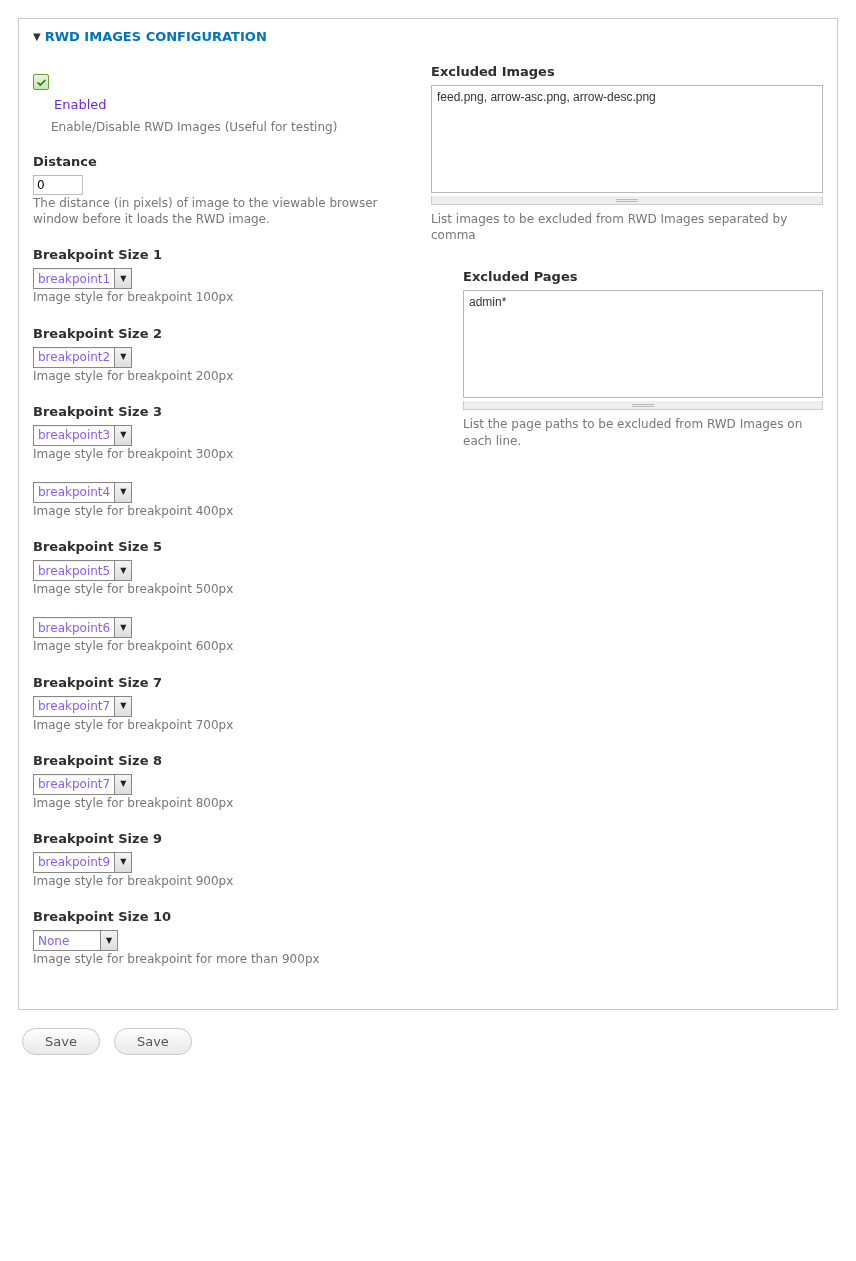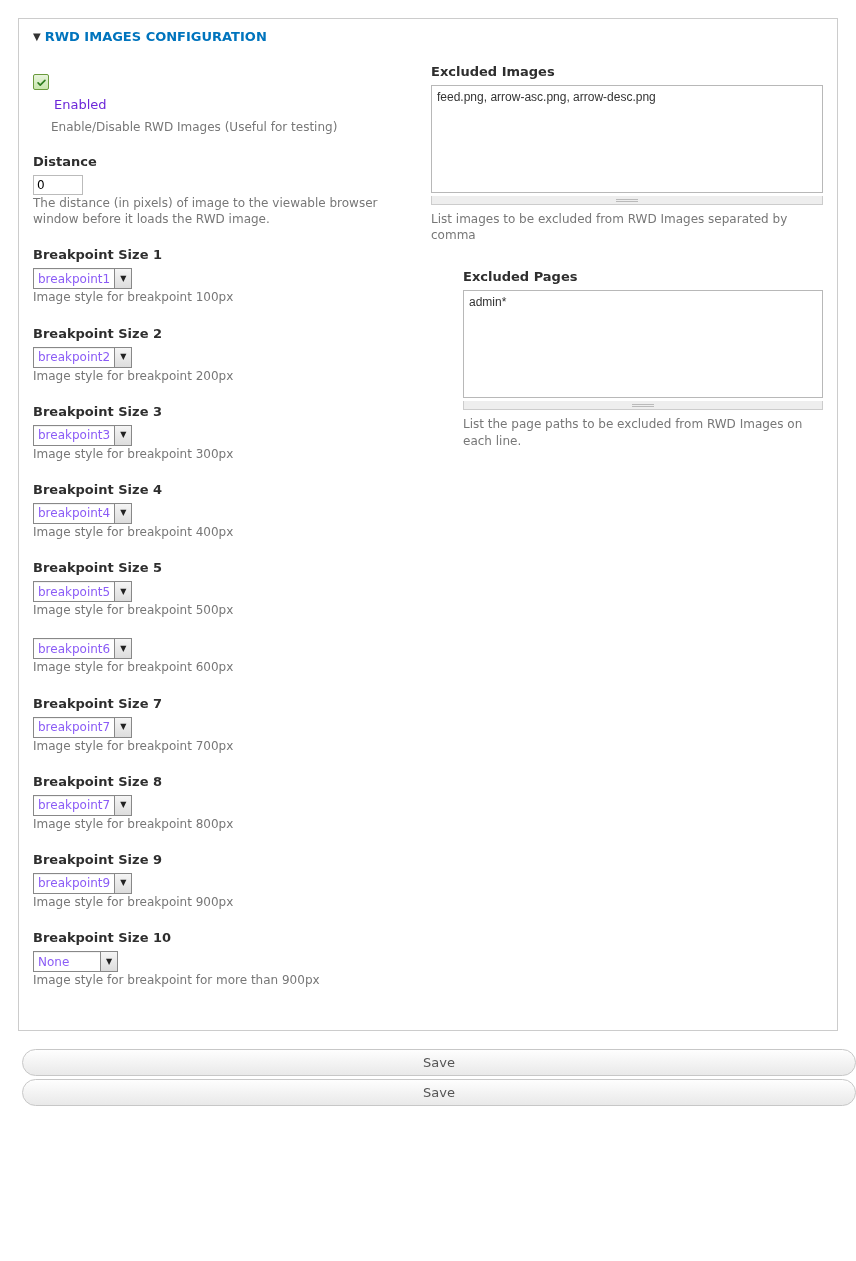--- a/index.html
+++ b/index.html
@@ -129,23 +129,22 @@
   .grippie .dots {
     width: 22px;
     height: 3px;
     background:
       linear-gradient(#999,#999) 0 0/100% 1px no-repeat,
       linear-gradient(#999,#999) 0 2px/100% 1px no-repeat;
     opacity: .6;
   }
   .actions {
     display: flex;
-    gap: 3px;
+    gap: 14px;
     margin: 14px 0 24px 22px;
-    flex-direction: column;
   }
   .btn {
     border: 1px solid #c7c7c7;
     border-radius: 18px;
     background: linear-gradient(#fefefe,#e9e9e9);
     color: #555;
     font-size: 13px;
     padding: 5px 22px;
     cursor: pointer;
     font-family: inherit;
@@ -214,21 +213,20 @@
       <div class="form-item">
         <label class="lbl">Breakpoint Size 3</label>
         <div class="select-box">
           <span class="sel-text">breakpoint3</span>
           <span class="sel-arrow">▼</span>
         </div>
         <div class="description">Image style for breakpoint 300px</div>
       </div>
 
       <div class="form-item">
-        <label class="lbl">Breakpoint Size 4</label>
         <div class="select-box">
           <span class="sel-text">breakpoint4</span>
           <span class="sel-arrow">▼</span>
         </div>
         <div class="description">Image style for breakpoint 400px</div>
       </div>
 
       <div class="form-item">
         <label class="lbl">Breakpoint Size 5</label>
         <div class="select-box">

